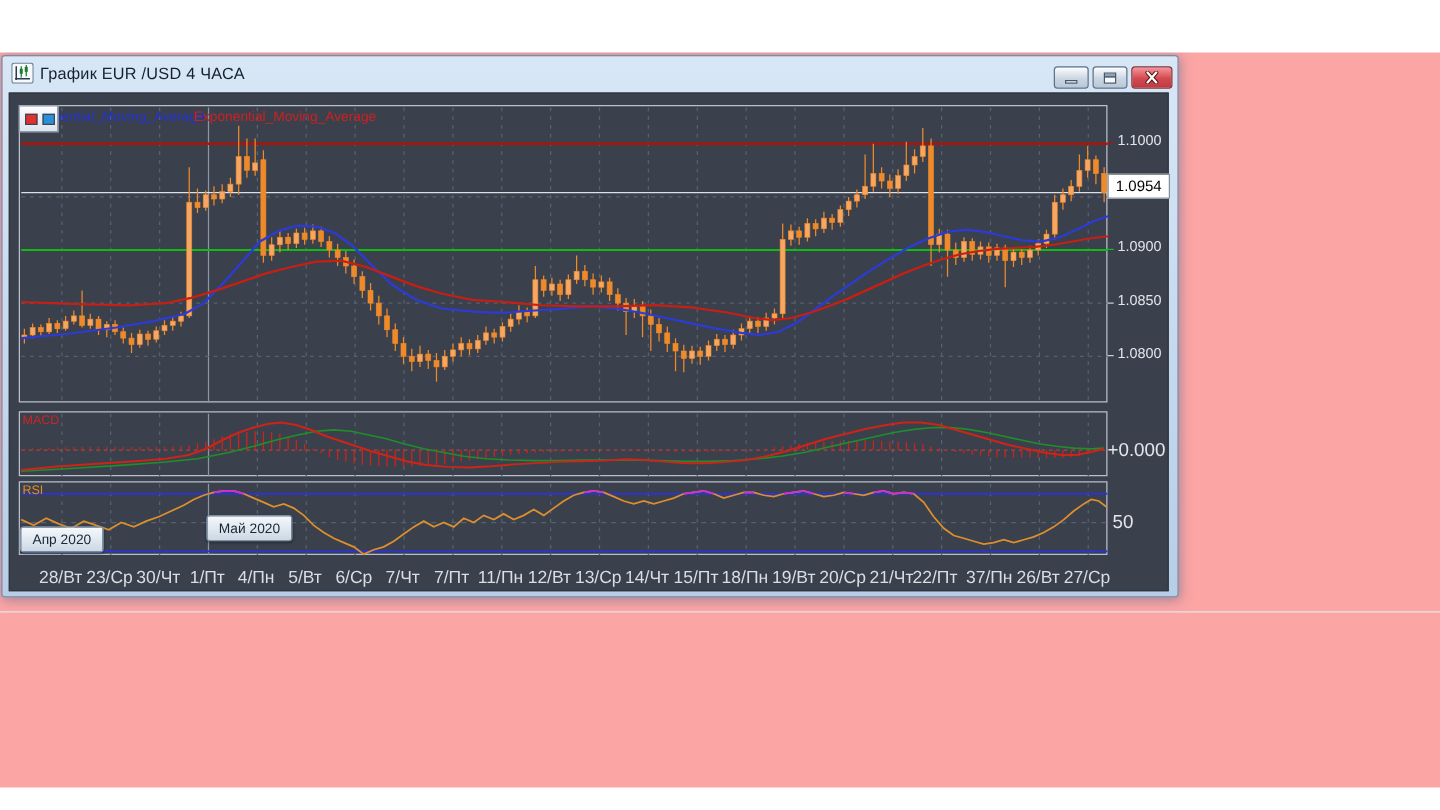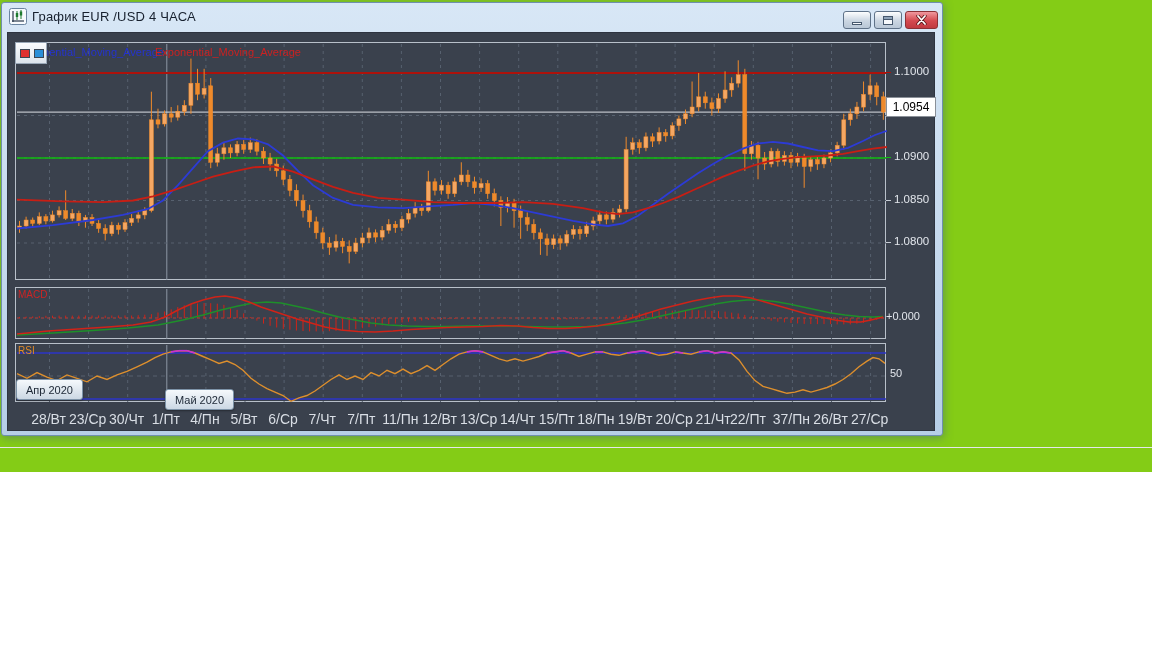--- a/index.html
+++ b/index.html
@@ -1,17 +1,17 @@
 <!DOCTYPE html>
 <html><head>
 <meta charset="utf-8">
 <style>
   * { margin:0; padding:0; box-sizing:border-box; }
   body { background:#fff; font-family:"Liberation Sans", sans-serif; }
-  .stage { position:relative; width:1152px; height:472px; background:#84cc16; overflow:hidden; }
+  .stage { position:relative; width:1152px; height:588px; background:#fca5a5; overflow:hidden;margin-top:42px; }
   .page-sep { position:absolute; left:0; top:447px; width:1152px; height:1px; background:#e4e7ec; }
 
   
   .window { position:absolute; left:1px; top:2px; width:942px; height:434px;
             background:linear-gradient(#d8e7f6,#b6cee7); border:1px solid #6f8fae; border-radius:3px;
             box-shadow:1px 2px 9px rgba(70,100,135,.5); }
   .titlebar { position:relative; height:28px; }
   .app-icon { position:absolute; left:7px; top:5px; width:18px; height:17px; }
   .win-title { position:absolute; left:30px; top:6px; font-size:13px; color:#17202e; letter-spacing:.2px; }
   .win-buttons { position:absolute; right:4px; top:8px; display:flex; gap:3px; }
@@ -41,21 +41,21 @@
   .macd-label { position:absolute; left:2px; top:1px; font-size:10px; color:#cd2424; z-index:2; }
   .rsi-label  { position:absolute; left:2px; top:1px; font-size:10px; color:#e08a28; z-index:2; }
 
   .month-btn { position:absolute; height:21px; padding:0 9px; font-size:11px; color:#1c2735;
                background:linear-gradient(#f5f9fc,#ccd8e4); border:1px solid #7d93a8; border-radius:3px;
                display:flex; align-items:center; z-index:4; box-shadow:0 1px 2px rgba(0,0,0,.35); }
 
   .xaxis-label { position:absolute; top:378px; transform:translateX(-50%); font-size:14px; color:#d9dee5; white-space:nowrap; }
   .ylabel { position:absolute; font-size:11.5px; color:#e2e6ec; }
   .ytick  { position:absolute; width:5px; height:1px; }
-  .yunit  { position:absolute; font-size:11px; color:#e2e6ec; }
+  .yunit  { position:absolute; font-size:15px; color:#e2e6ec; }
   .price-tag { position:absolute; left:878px; width:50px; height:20px; background:#fff; border:1px solid #8a9098;
                color:#000; font-size:12px; display:flex; align-items:center; justify-content:center; }
 </style>
 </head>
 <body>
 
 <div class="stage">
 
   <div class="window">
 
@@ -599,21 +599,21 @@
             <line x1="659" y1="7.9" x2="667" y2="9.0" stroke="#c92fd4" stroke-width="1.6"></line>
             <line x1="683" y1="7.9" x2="691" y2="6.7" stroke="#c92fd4" stroke-width="1.6"></line>
             <line x1="691" y1="6.7" x2="699" y2="9.0" stroke="#c92fd4" stroke-width="1.6"></line>
             <line x1="699" y1="9.0" x2="707" y2="7.9" stroke="#c92fd4" stroke-width="1.6"></line>
             <line x1="707" y1="7.9" x2="715" y2="9.0" stroke="#c92fd4" stroke-width="1.6"></line>
           </svg>
         <span class="rsi-label">RSI</span>
       </div>
 
       <div class="month-btn" style="left:8px; top:346px;">Апр 2020</div>
-      <div class="month-btn" style="left:157px; top:356px;">Май 2020</div>
+      <div class="month-btn" style="left:157px; top:337px;">Май 2020</div>
 
       <div id="xaxis">
           <span class="xaxis-label" style="left: 40.5px;">28/Вт</span>
           <span class="xaxis-label" style="left: 79.6px;">23/Ср</span>
           <span class="xaxis-label" style="left: 118.7px;">30/Чт</span>
           <span class="xaxis-label" style="left: 157.8px;">1/Пт</span>
           <span class="xaxis-label" style="left: 196.9px;">4/Пн</span>
           <span class="xaxis-label" style="left: 236px;">5/Вт</span>
           <span class="xaxis-label" style="left: 275.1px; text-align: right;">6/Ср</span>
           <span class="xaxis-label" style="left: 314.2px;">7/Чт</span>

